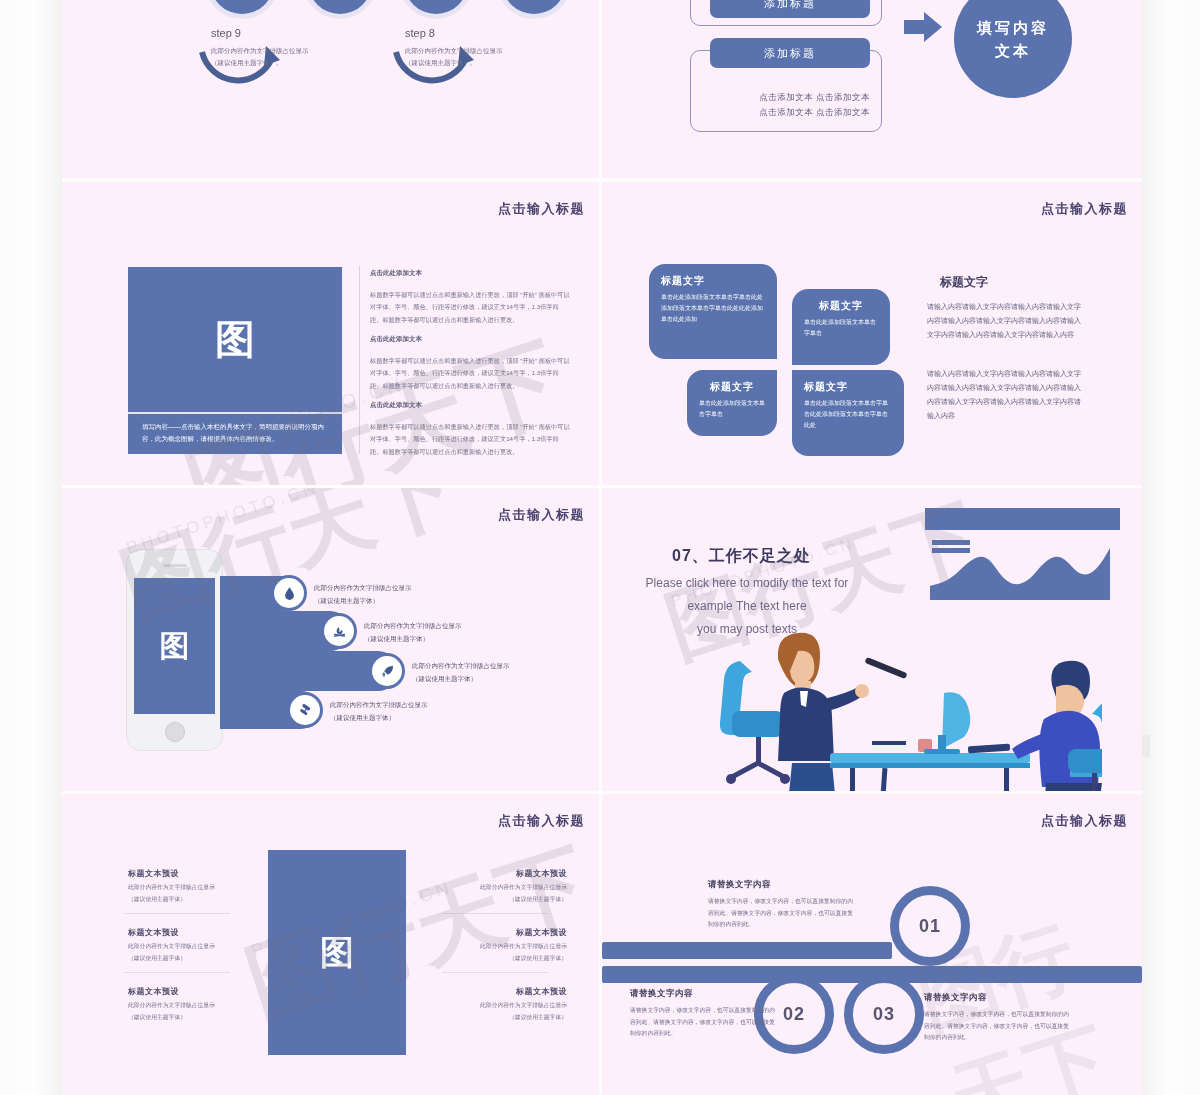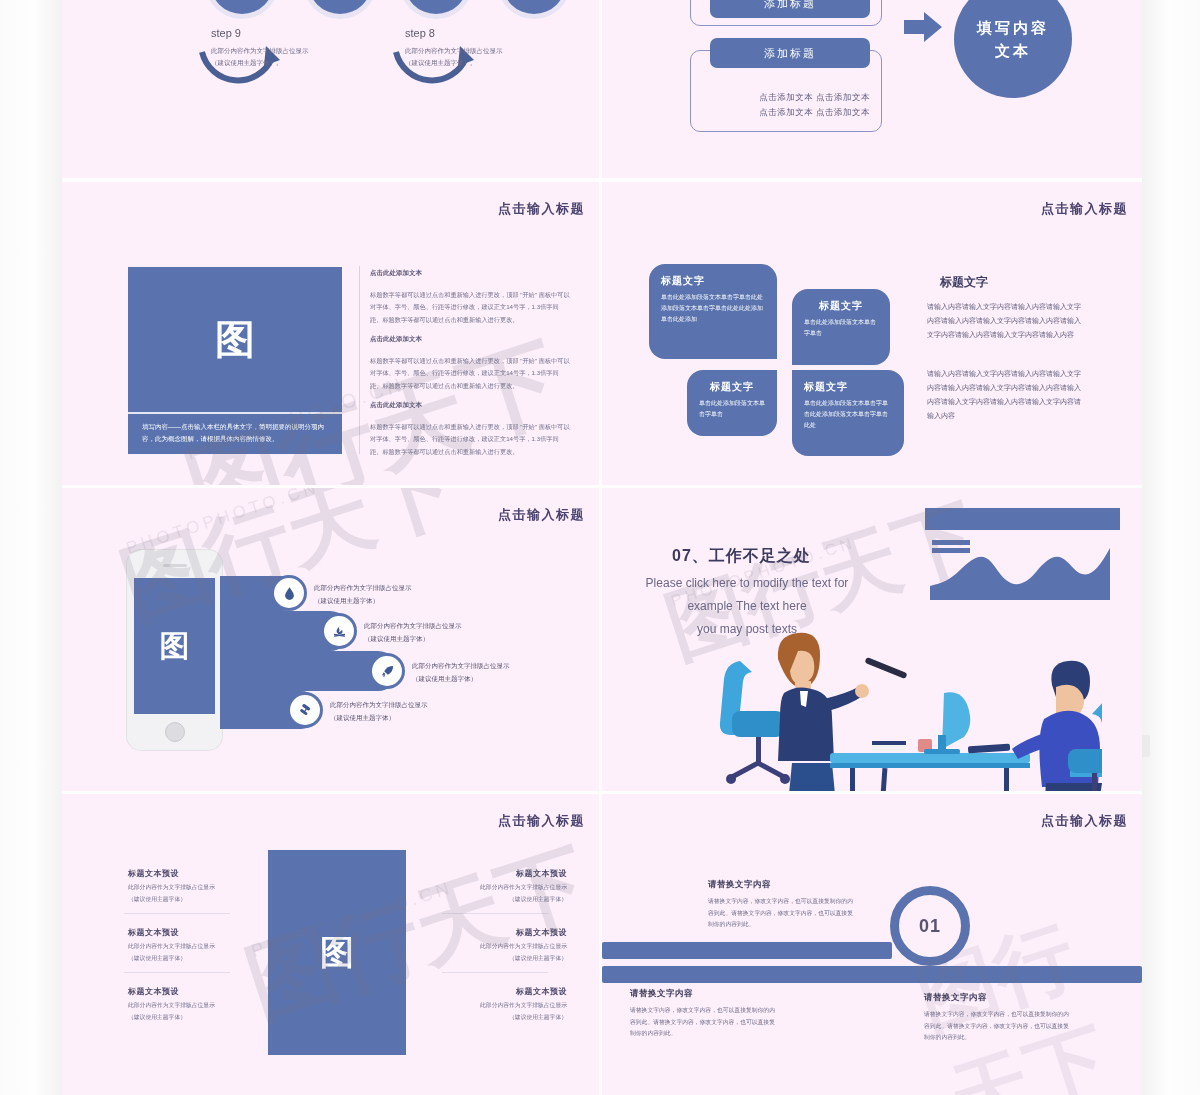--- a/index.html
+++ b/index.html
@@ -418,20 +418,26 @@
 
     <div class="slide col-r row4">
       <div class="stitle">点击输入标题</div>
 
       <div class="bar" style="left:0px;top:148px;width:290px;"></div>
       <div class="bar" style="left:0px;top:172px;width:540px;"></div>
 
       <div class="ring" style="left:288px;top:92px;">
         <span>01</span>
       </div>
+      <div class="ring" style="left:152px;top:180px;">
+        <span>02</span>
+      </div>
+      <div class="ring" style="left:242px;top:180px;">
+        <span>03</span>
+      </div>
 
       <div class="nh" style="left:106px;top:85px;">请替换文字内容</div>
       <div class="np" style="left:106px;top:102px;">请替换文字内容，修改文字内容，也可以直接复制你的内容到此。请替换文字内容，修改文字内容，也可以直接复制你的内容到此。</div>
 
       <div class="nh" style="left:28px;top:194px;">请替换文字内容</div>
       <div class="np" style="left:28px;top:211px;">请替换文字内容，修改文字内容，也可以直接复制你的内容到此。请替换文字内容，修改文字内容，也可以直接复制你的内容到此。</div>
 
       <div class="nh" style="left:322px;top:198px;">请替换文字内容</div>
       <div class="np" style="left:322px;top:215px;">请替换文字内容，修改文字内容，也可以直接复制你的内容到此。请替换文字内容，修改文字内容，也可以直接复制你的内容到此。</div>
 

